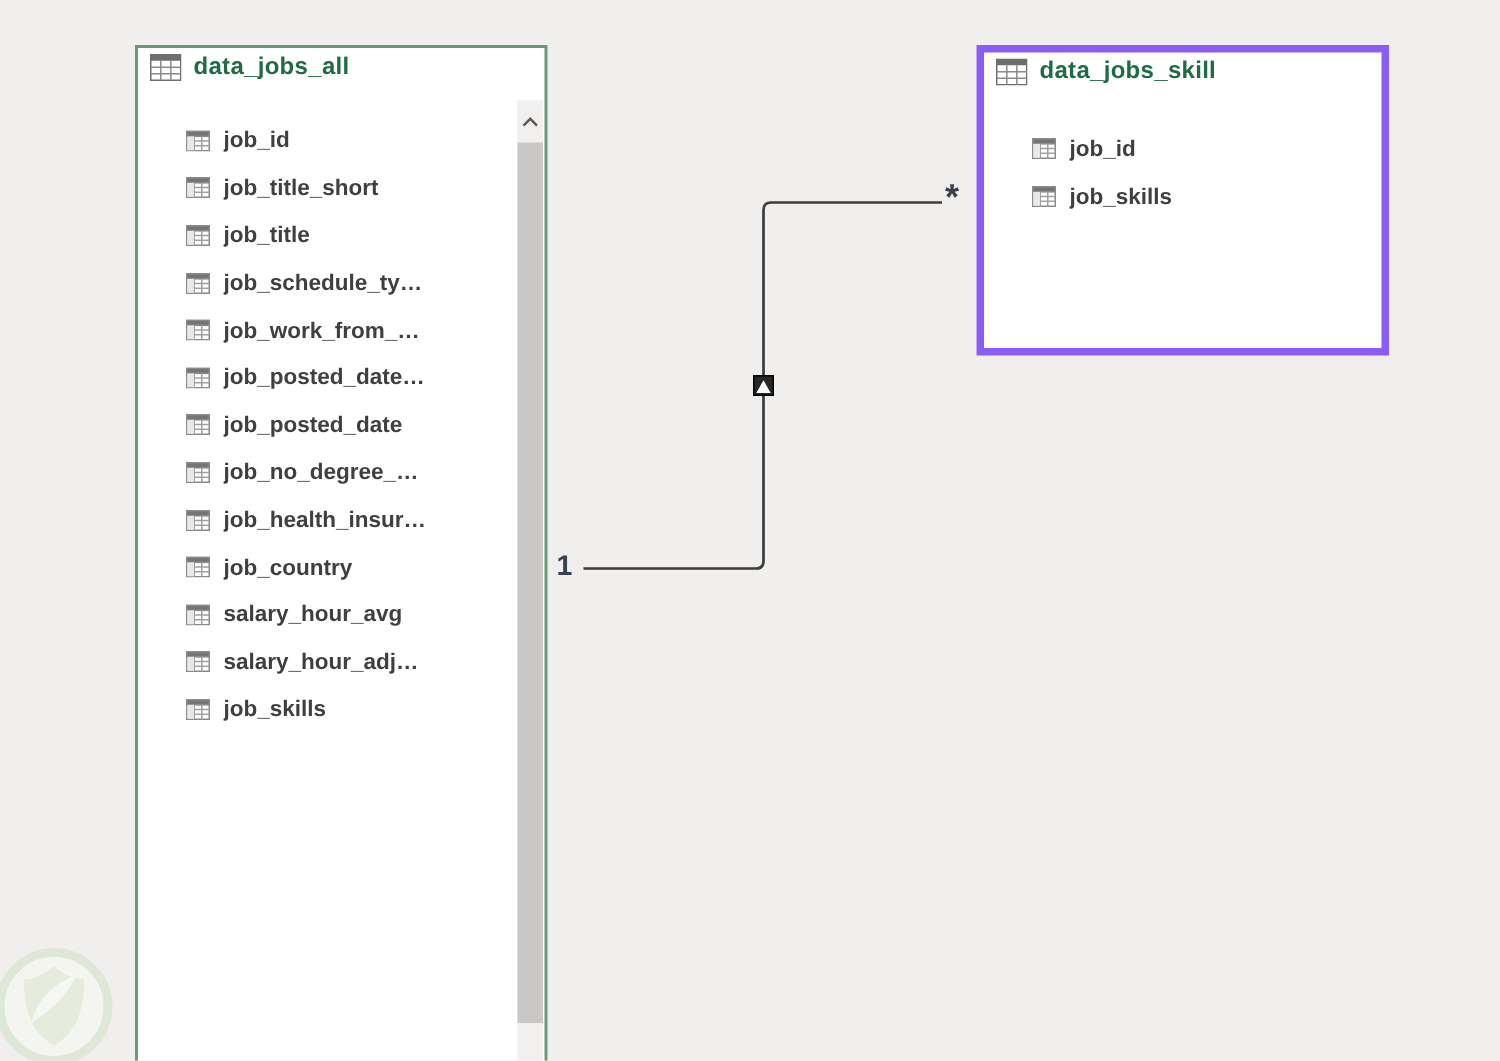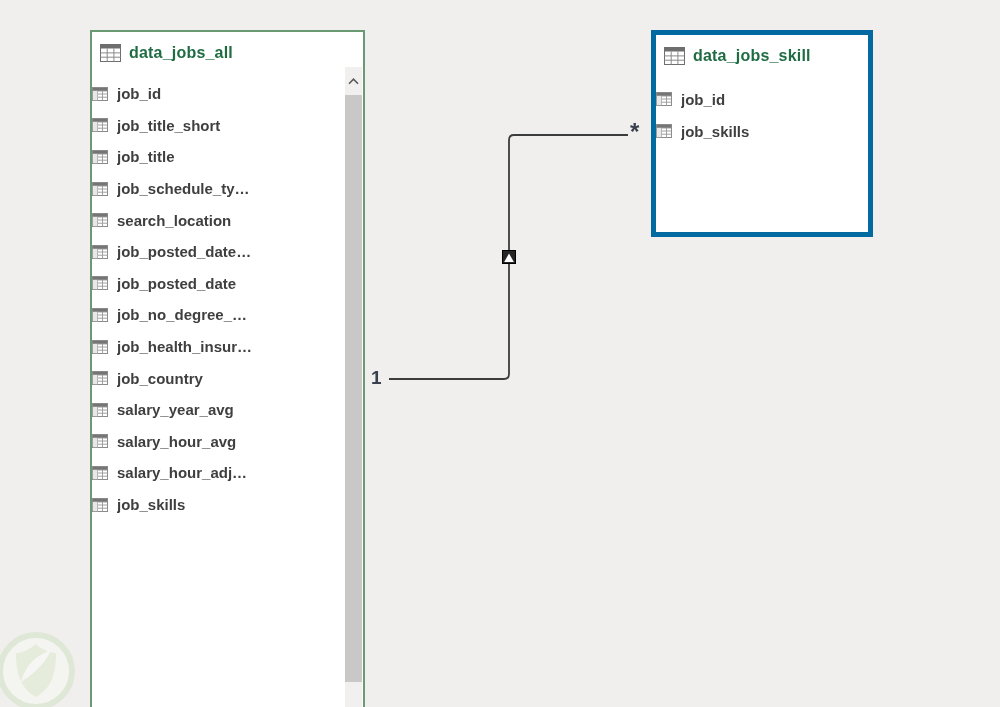--- a/index.html
+++ b/index.html
@@ -26,44 +26,45 @@
   .table-card.left {
     left: 90px;
     top: 30px;
     width: 275px;
     height: 700px;
     border: 2px solid #699a74;
   }
   .table-card.right {
     left: 651px;
     top: 30px;
-    width: 222px;
+    width: 275px;
     height: 207px;
-    border: 5px solid #0369a1;
+    border: 5px solid #8b5cf6;
   }
   .table-header {
     display: flex;
-    align-items: center;
+    align-items: flex-start;
     height: 34px;
     padding: 4px 8px 0 8px;
   }
   .table-header .tbl-icon { flex: 0 0 auto; margin-right: 8px; display:flex; }
   .table-title {
     color: #1f6c43;
     font-size: 16px;
     font-weight: 700;
     letter-spacing: .2px;
     white-space: nowrap;
   }
   .fields { margin-top: 8px; }
   .table-card.right .fields { margin-top: 10px; }
   .field-row {
     display: flex;
     align-items: center;
     height: 31.6px;
+    padding-left: 32px;
   }
   .table-card.right .field-row { height: 32px; }
   .field-icon { display: flex; flex: 0 0 auto; margin-right: 9px; }
   .field-label {
     color: #3f3f3f;
     font-size: 15px;
     font-weight: 700;
     white-space: nowrap;
     overflow: hidden;
   }
@@ -200,35 +201,35 @@
     <line x1="5.5" y1="3.9" x2="5.5" y2="13.5" stroke="#a0a0a0"></line>
     <line x1="10.5" y1="3.9" x2="10.5" y2="13.5" stroke="#a0a0a0"></line>
     <line x1="0.5" y1="7" x2="15.5" y2="7" stroke="#a0a0a0"></line>
     <line x1="0.5" y1="10.2" x2="15.5" y2="10.2" stroke="#a0a0a0"></line>
     <rect x="0.8" y="3.9" width="4.5" height="9.3" fill="#e8e8e8"></rect>
   </svg>
 </span>
     <span class="field-label">job_schedule_ty…</span>
   </div>
 
-
-  <div class="field-row">
-    <span class="field-icon">
-  <svg width="16" height="14" viewBox="0 0 16 14">
-    <rect x="0.5" y="0.5" width="15" height="13" fill="#ffffff" stroke="#8a8a8a"></rect>
-    <rect x="0.5" y="0.5" width="15" height="3.4" fill="#757575" stroke="#8a8a8a"></rect>
-    <line x1="5.5" y1="3.9" x2="5.5" y2="13.5" stroke="#a0a0a0"></line>
-    <line x1="10.5" y1="3.9" x2="10.5" y2="13.5" stroke="#a0a0a0"></line>
-    <line x1="0.5" y1="7" x2="15.5" y2="7" stroke="#a0a0a0"></line>
-    <line x1="0.5" y1="10.2" x2="15.5" y2="10.2" stroke="#a0a0a0"></line>
-    <rect x="0.8" y="3.9" width="4.5" height="9.3" fill="#e8e8e8"></rect>
-  </svg>
-</span>
-    <span class="field-label">search_location</span>
-  </div>
+  <div class="field-row">
+    <span class="field-icon">
+  <svg width="16" height="14" viewBox="0 0 16 14">
+    <rect x="0.5" y="0.5" width="15" height="13" fill="#ffffff" stroke="#8a8a8a"></rect>
+    <rect x="0.5" y="0.5" width="15" height="3.4" fill="#757575" stroke="#8a8a8a"></rect>
+    <line x1="5.5" y1="3.9" x2="5.5" y2="13.5" stroke="#a0a0a0"></line>
+    <line x1="10.5" y1="3.9" x2="10.5" y2="13.5" stroke="#a0a0a0"></line>
+    <line x1="0.5" y1="7" x2="15.5" y2="7" stroke="#a0a0a0"></line>
+    <line x1="0.5" y1="10.2" x2="15.5" y2="10.2" stroke="#a0a0a0"></line>
+    <rect x="0.8" y="3.9" width="4.5" height="9.3" fill="#e8e8e8"></rect>
+  </svg>
+</span>
+    <span class="field-label">job_work_from_…</span>
+  </div>
+
 
   <div class="field-row">
     <span class="field-icon">
   <svg width="16" height="14" viewBox="0 0 16 14">
     <rect x="0.5" y="0.5" width="15" height="13" fill="#ffffff" stroke="#8a8a8a"></rect>
     <rect x="0.5" y="0.5" width="15" height="3.4" fill="#757575" stroke="#8a8a8a"></rect>
     <line x1="5.5" y1="3.9" x2="5.5" y2="13.5" stroke="#a0a0a0"></line>
     <line x1="10.5" y1="3.9" x2="10.5" y2="13.5" stroke="#a0a0a0"></line>
     <line x1="0.5" y1="7" x2="15.5" y2="7" stroke="#a0a0a0"></line>
     <line x1="0.5" y1="10.2" x2="15.5" y2="10.2" stroke="#a0a0a0"></line>
@@ -293,34 +294,20 @@
     <line x1="10.5" y1="3.9" x2="10.5" y2="13.5" stroke="#a0a0a0"></line>
     <line x1="0.5" y1="7" x2="15.5" y2="7" stroke="#a0a0a0"></line>
     <line x1="0.5" y1="10.2" x2="15.5" y2="10.2" stroke="#a0a0a0"></line>
     <rect x="0.8" y="3.9" width="4.5" height="9.3" fill="#e8e8e8"></rect>
   </svg>
 </span>
     <span class="field-label">job_country</span>
   </div>
 
 
-  <div class="field-row">
-    <span class="field-icon">
-  <svg width="16" height="14" viewBox="0 0 16 14">
-    <rect x="0.5" y="0.5" width="15" height="13" fill="#ffffff" stroke="#8a8a8a"></rect>
-    <rect x="0.5" y="0.5" width="15" height="3.4" fill="#757575" stroke="#8a8a8a"></rect>
-    <line x1="5.5" y1="3.9" x2="5.5" y2="13.5" stroke="#a0a0a0"></line>
-    <line x1="10.5" y1="3.9" x2="10.5" y2="13.5" stroke="#a0a0a0"></line>
-    <line x1="0.5" y1="7" x2="15.5" y2="7" stroke="#a0a0a0"></line>
-    <line x1="0.5" y1="10.2" x2="15.5" y2="10.2" stroke="#a0a0a0"></line>
-    <rect x="0.8" y="3.9" width="4.5" height="9.3" fill="#e8e8e8"></rect>
-  </svg>
-</span>
-    <span class="field-label">salary_year_avg</span>
-  </div>
 
   <div class="field-row">
     <span class="field-icon">
   <svg width="16" height="14" viewBox="0 0 16 14">
     <rect x="0.5" y="0.5" width="15" height="13" fill="#ffffff" stroke="#8a8a8a"></rect>
     <rect x="0.5" y="0.5" width="15" height="3.4" fill="#757575" stroke="#8a8a8a"></rect>
     <line x1="5.5" y1="3.9" x2="5.5" y2="13.5" stroke="#a0a0a0"></line>
     <line x1="10.5" y1="3.9" x2="10.5" y2="13.5" stroke="#a0a0a0"></line>
     <line x1="0.5" y1="7" x2="15.5" y2="7" stroke="#a0a0a0"></line>
     <line x1="0.5" y1="10.2" x2="15.5" y2="10.2" stroke="#a0a0a0"></line>

